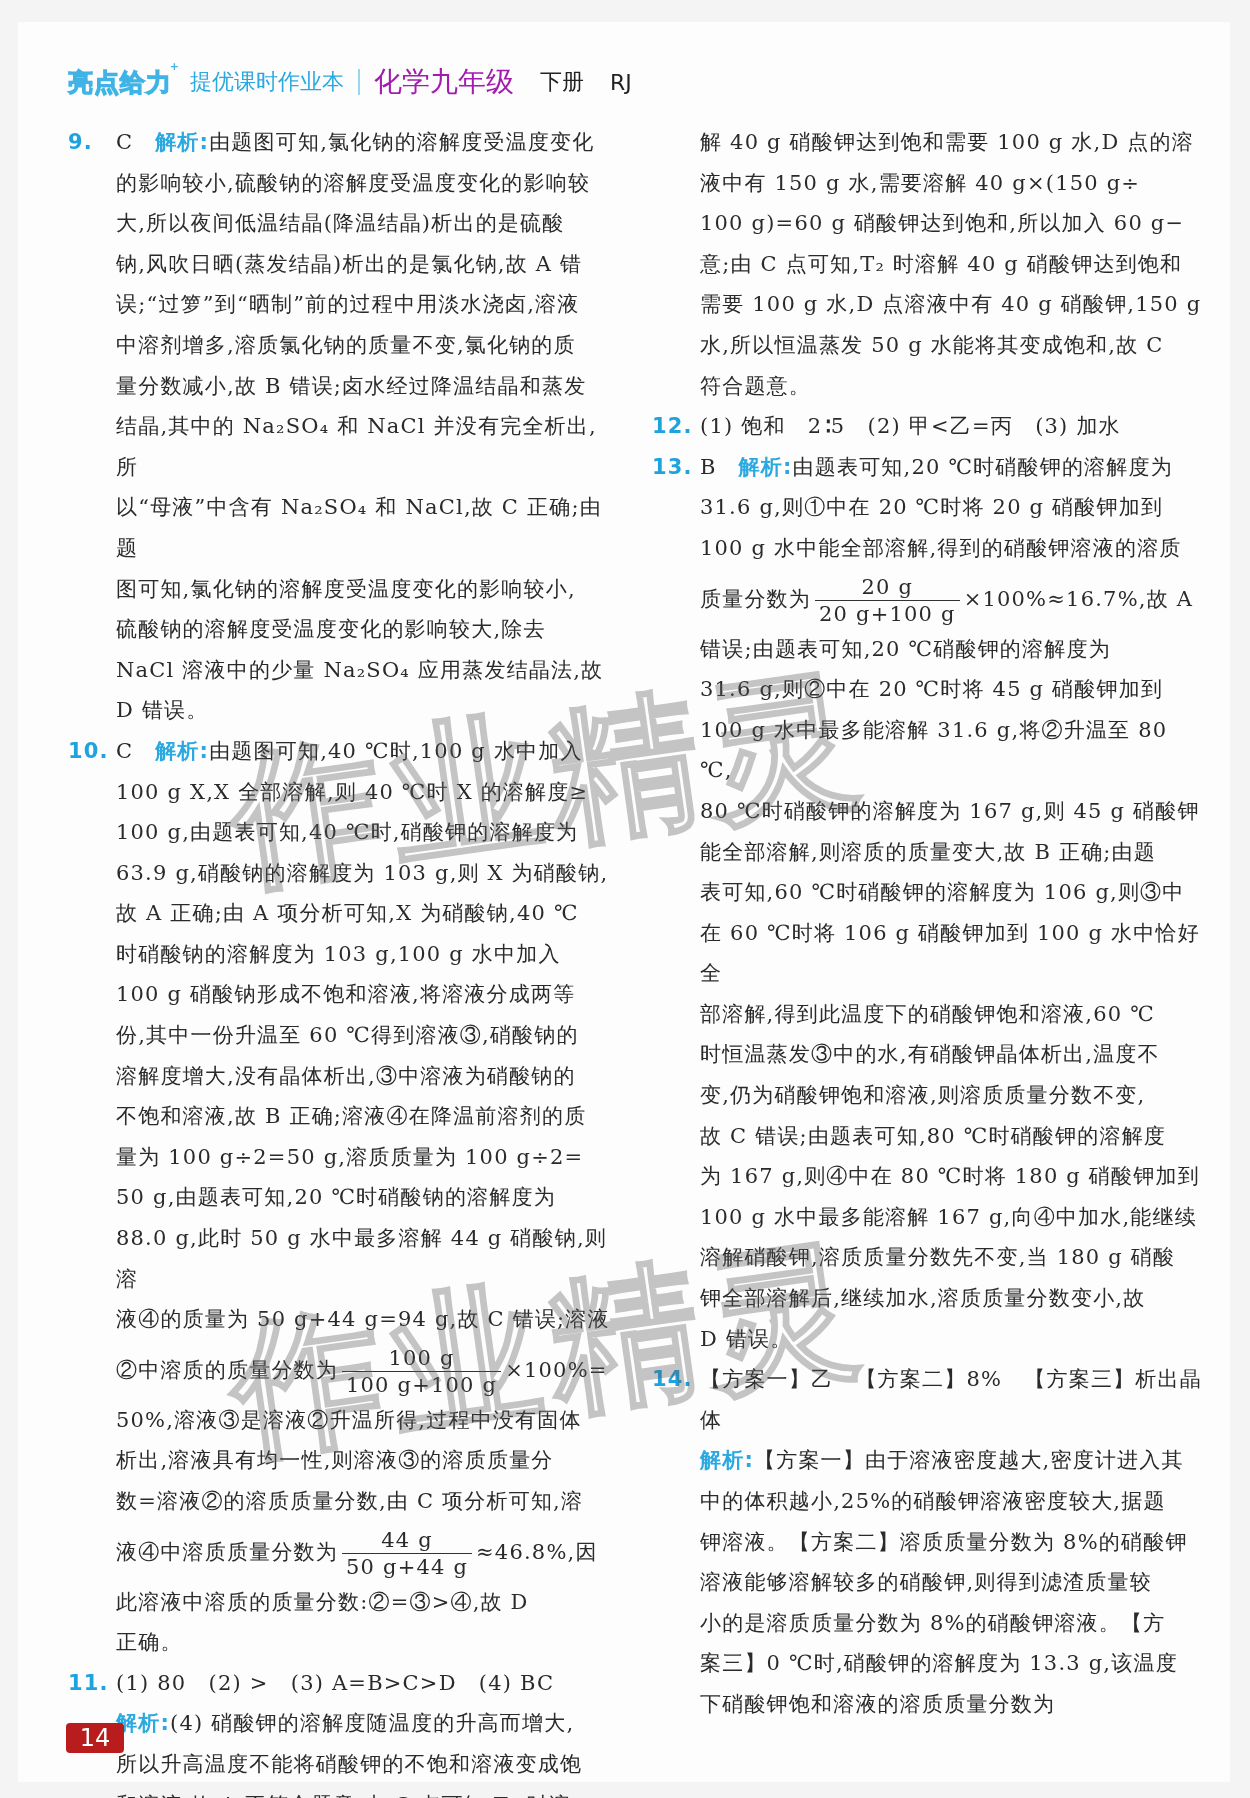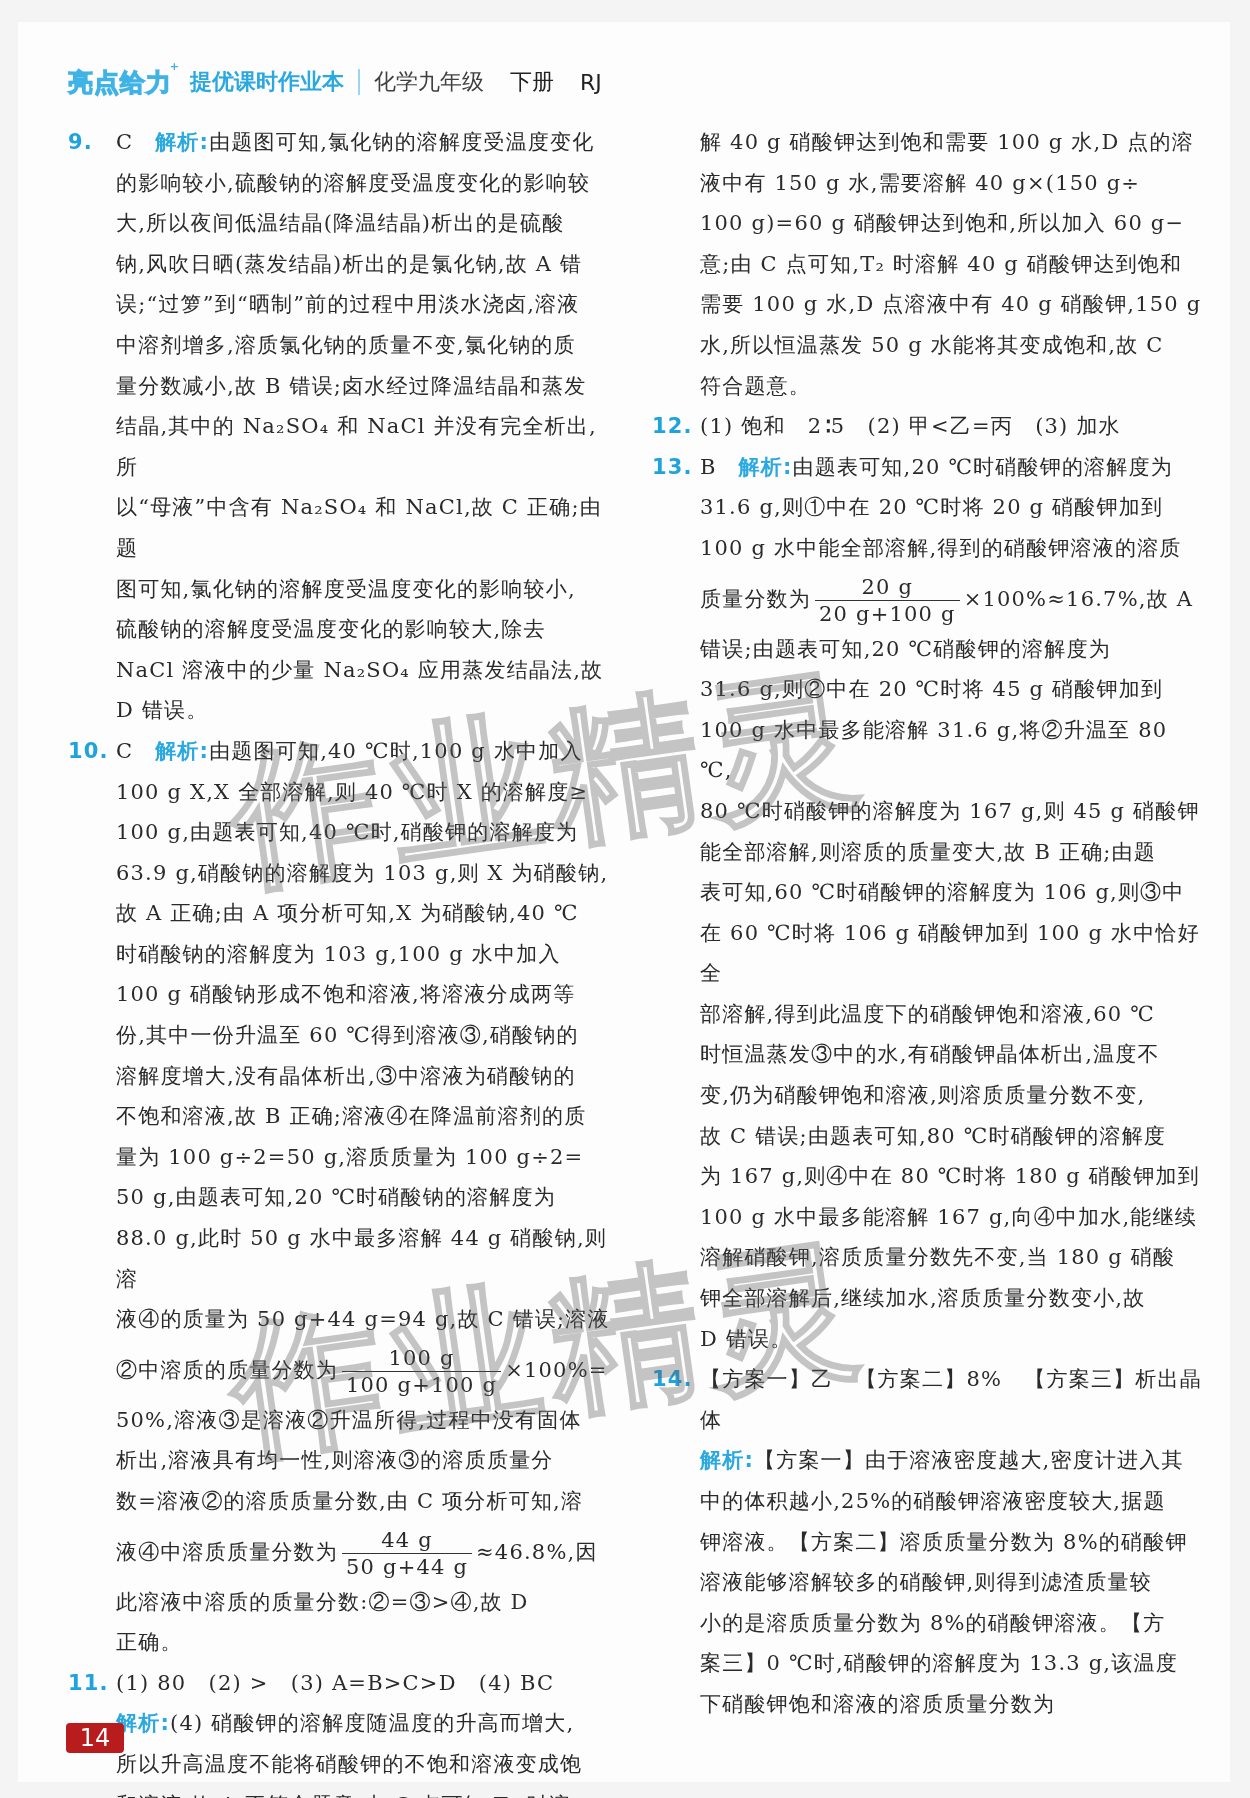--- a/index.html
+++ b/index.html
@@ -16,25 +16,25 @@
     position: absolute; left: 68px; top: 62px; height: 40px;
     display: flex; align-items: center;
   }
   .brand {
     font-family: "DejaVu Sans", sans-serif; font-weight: bold; font-size: 25px;
     color: #ffffff; -webkit-text-stroke: 1.2px #3fb3e6; letter-spacing: 1px;
     position: relative;
   }
   .brand-star { position: absolute; right: -8px; top: -6px; font-size: 11px; color: #3fb3e6; -webkit-text-stroke: 0; }
   .series {
-    font-family: "DejaVu Sans", sans-serif; font-weight: bold; font-size: 22px;
+    font-family: "DejaVu Sans", sans-serif; font-weight: normal; font-size: 22px;
     color: #2aa8e0; margin-left: 18px;
   }
   .sep { width: 2px; height: 26px; background: #9ad6ef; margin: 0 14px; }
-  .subject { font-family: "DejaVu Sans", sans-serif; font-size: 22px; color: #404040; }
+  .subject { font-family: "DejaVu Sans", sans-serif; font-size: 28px; color: #a21caf; }
   .vol { font-family: "DejaVu Sans", sans-serif; font-size: 22px; color: #222; margin-left: 26px; text-align: right; }
   .ed { font-family: "DejaVu Sans", sans-serif; font-size: 22px; color: #222; margin-left: 26px; }
 
   .col { position: absolute; top: 122px; font-size: 21px; line-height: 40.6px; letter-spacing: 1.2px; }
   .col-left { left: 68px; width: 545px; }
   .col-right { left: 700px; width: 505px; }
   .item { position: relative; padding-left: 48px; }
   .col-right .item { padding-left: 0; }
   .num {
     position: absolute; left: 0; top: 0; color: #1fa3df; font-weight: bold;

